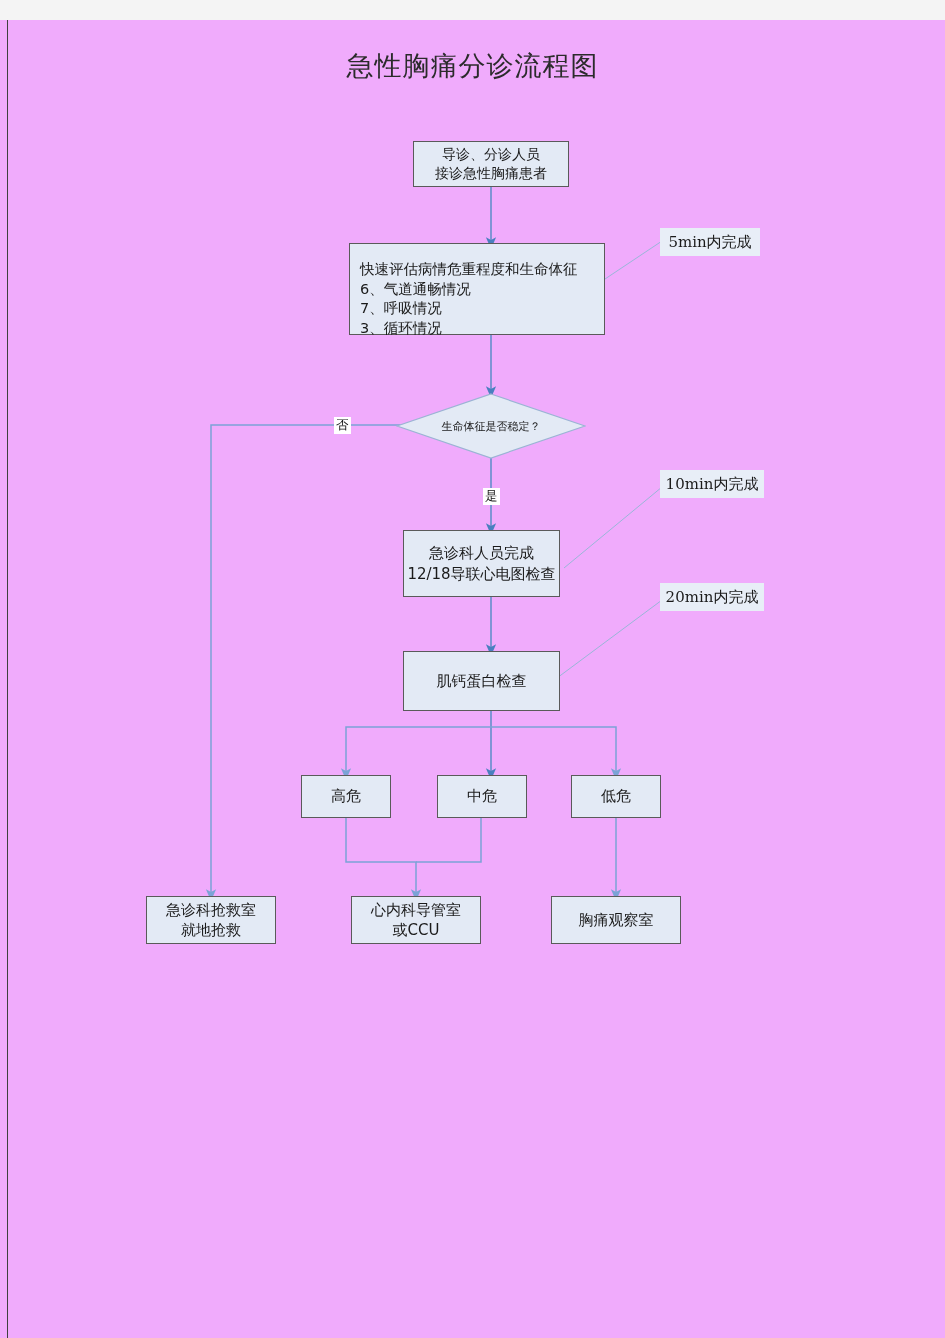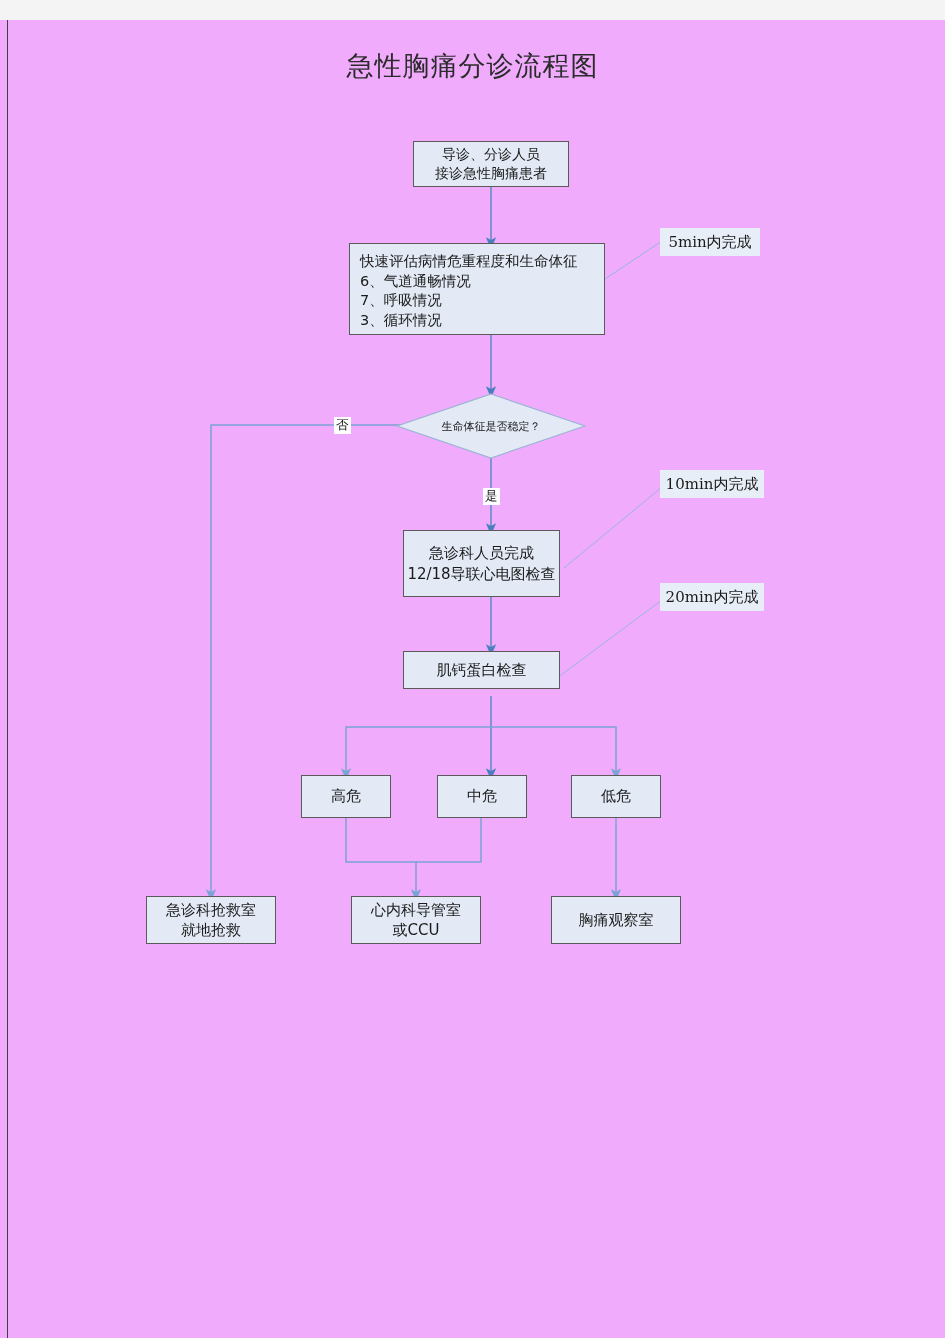--- a/index.html
+++ b/index.html
@@ -63,21 +63,21 @@
     font-family: "DejaVu Sans", "Liberation Sans", sans-serif;
     line-height: 1.35;
     text-align: center;
   }
   .node .ln { display: block; white-space: nowrap; }
 
   .node-start { font-size: 14px; }
   .node-assess {
     align-items: flex-start;
     justify-content: flex-start;
-    padding: 8px 8px 4px 10px;
+    padding: 16px 8px 4px 10px;
     font-size: 14.5px;
     text-align: left;
   }
   .node-assess .ln { text-align: left; }
   .node-mid { font-size: 15px; }
   .node-risk { font-size: 15px; }
   .node-out { font-size: 15px; }
 
   
   .diamond-wrap {
@@ -191,21 +191,21 @@
       <polygon points="95,1 189,33 95,65 1,33" fill="#e3eaf5" stroke="#9bb4d4" stroke-width="1.2"></polygon>
     </svg>
     <div class="diamond-label">生命体征是否稳定？</div>
   </div>
 
   <div class="node node-mid" style="left:403px; top:530px; width:157px; height:67px;">
     <span class="ln">急诊科人员完成</span>
     <span class="ln">12/18导联心电图检查</span>
   </div>
 
-  <div class="node node-mid" style="left:403px; top:651px; width:157px; height:38px;">
+  <div class="node node-mid" style="left:403px; top:651px; width:157px; height:60px;">
     <span class="ln">肌钙蛋白检查</span>
   </div>
 
   <div class="node node-risk" style="left:301px; top:775px; width:90px; height:43px;">
     <span class="ln">高危</span>
   </div>
 
   <div class="node node-risk" style="left:437px; top:775px; width:90px; height:43px;">
     <span class="ln">中危</span>
   </div>

